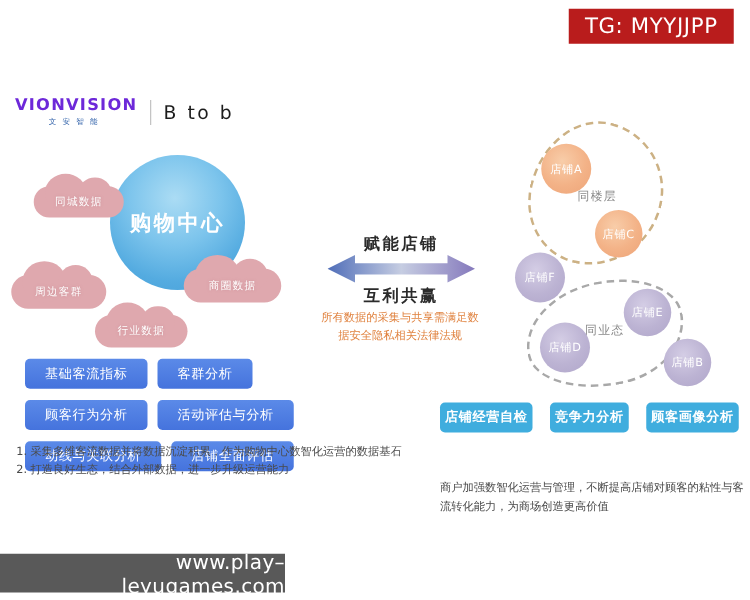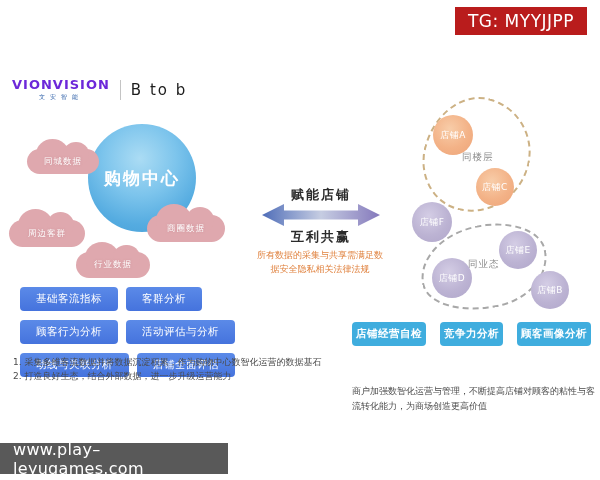--- a/index.html
+++ b/index.html
@@ -12,21 +12,21 @@
 
   
   .tg-badge {
     position:absolute; left:455px; top:7px; width:132px; height:28px;
     background:#b91c1c; color:#fff; font-size:17px;
     display:flex; align-items:center; justify-content:center; letter-spacing:0.5px;
   }
   .footer-bar {
     position:absolute; left:0; top:443px; width:228px; height:31px;
     background:#595959; color:#fff; font-size:16px;
-    display:flex; align-items:center; padding-left:13px; letter-spacing:0.3px;
+    display:flex; align-items:center; padding-left:13px; letter-spacing:0.3px;text-align:right;
   }
 
   
   .logo-block { position:absolute; left:12px; top:77px; display:flex; align-items:center; gap:10px; }
   .logo-text { display:flex; flex-direction:column; align-items:center; }
   .logo-brand { color:#6d28d9; font-weight:bold; font-size:13px; letter-spacing:1px; }
   .logo-sub { color:#2d5fa8; font-size:6px; letter-spacing:5px; margin-top:1px; }
   .logo-divider { width:1px; height:20px; background:#c4c4c4; }
   .logo-tagline { color:#1c1c1c; font-weight:normal; font-size:15px; letter-spacing:2px; }
 

